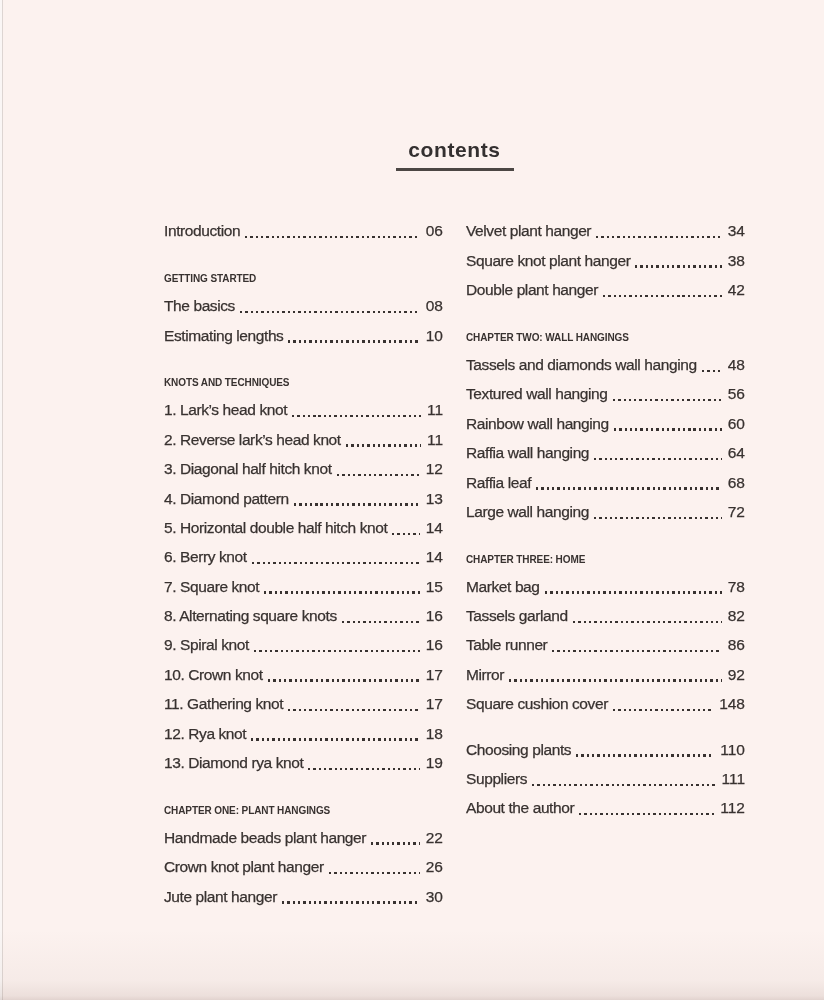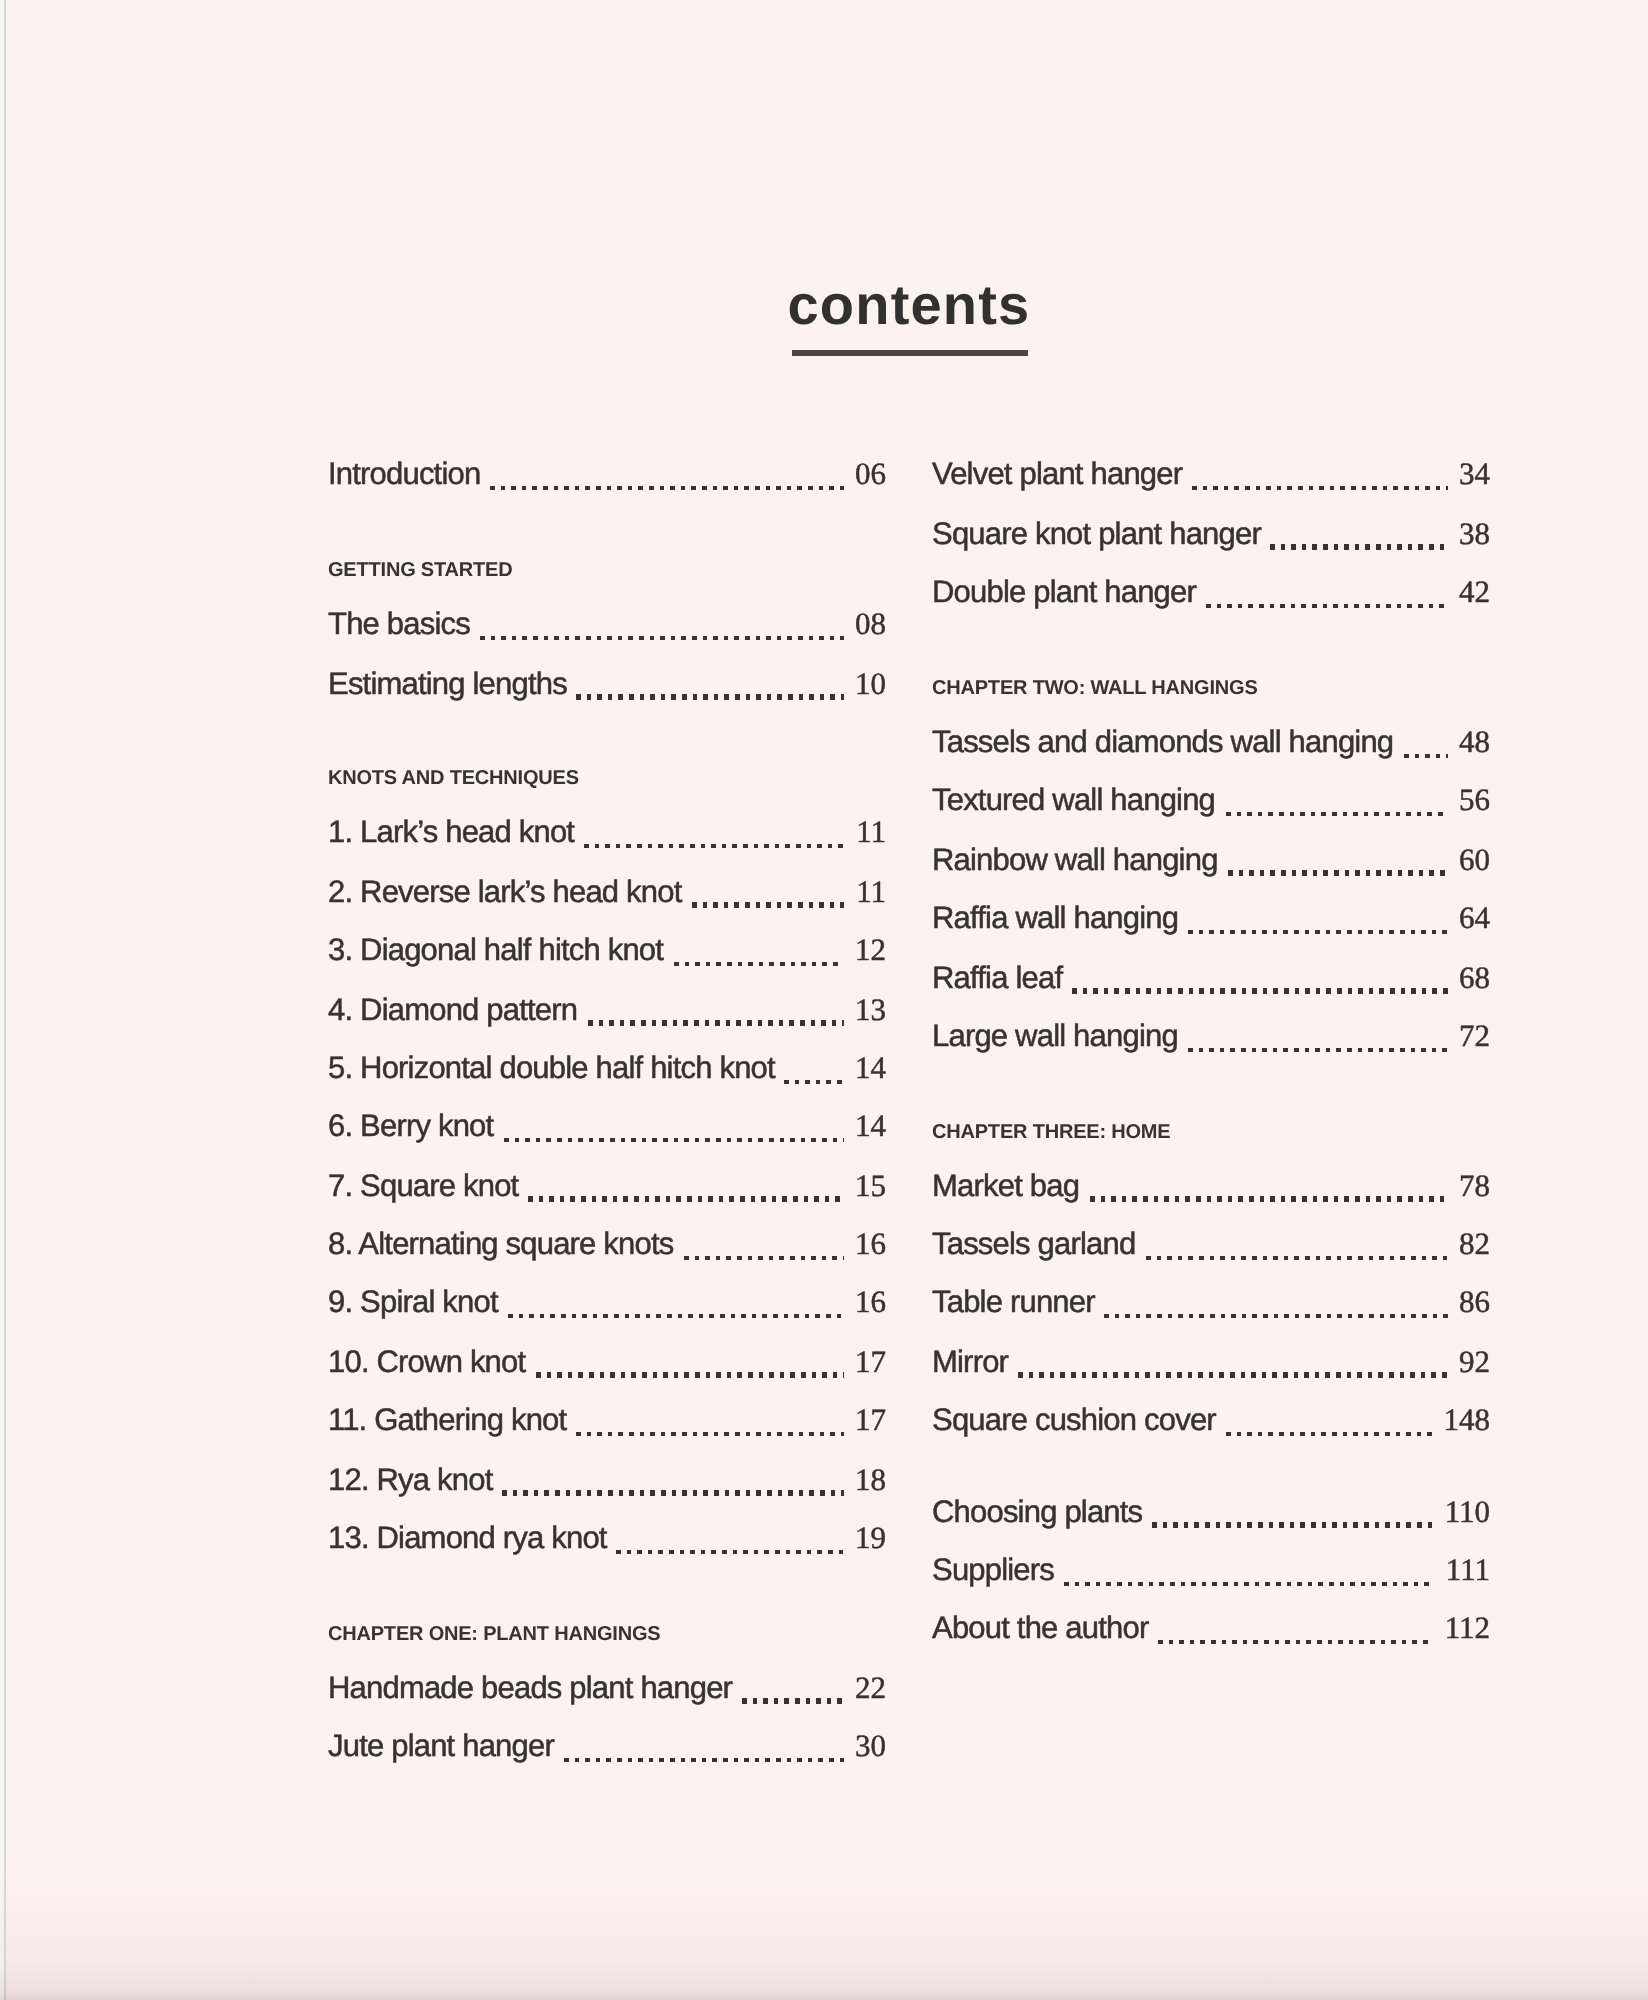--- a/index.html
+++ b/index.html
@@ -35,21 +35,21 @@
       rgba(140,110,100,0.14) 94%,
       rgba(130,100,92,0.22) 100%);
     pointer-events:none;
   }
   .content{
     position:absolute; left:164px; top:0; width:581px;
   }
   .page-title{
     margin-top:139px;
     text-align:center;
-    font-size:28px;
+    font-size:21px;
     font-weight:700;
     letter-spacing:0.6px;
     line-height:1;
     color:#343030;
   }
   .title-underline{
     width:118px; height:2.5px;
     background:var(--rule);
     margin:8px auto 0 auto;
   }
@@ -93,21 +93,20 @@
     min-width:6px;
     height:2.4px;
     margin:0 6px 0.5px 5px;
     background:repeating-linear-gradient(90deg,
       var(--ink) 0 2.3px,
       transparent 2.3px 5.3px);
   }
   .page-number{
     white-space:nowrap;
     letter-spacing:0;
-    font-family:Liberation Serif, serif;
     -webkit-text-stroke:0.25px currentColor;
   }
 </style>
 </head>
 <body>
 
 <div class="sheet">
   <div class="left-page-edge"></div>
 
   <div class="content">
@@ -204,20 +203,25 @@
             </div>
           </div>
           <div class="toc-block">
             <div class="section-heading">CHAPTER ONE: PLANT HANGINGS</div>
             <div class="toc-row">
               <span class="entry-label">Handmade beads plant hanger</span>
               <span class="dot-leader"></span>
               <span class="page-number">22</span>
             </div>
             <div class="toc-row">
+              <span class="entry-label">Crown knot plant hanger</span>
+              <span class="dot-leader"></span>
+              <span class="page-number">26</span>
+            </div>
+            <div class="toc-row">
               <span class="entry-label">Jute plant hanger</span>
               <span class="dot-leader"></span>
               <span class="page-number">30</span>
             </div>
           </div>
         </div>
         <div class="toc-column">
           <div class="toc-block first">
             <div class="toc-row">
               <span class="entry-label">Velvet plant hanger</span>

